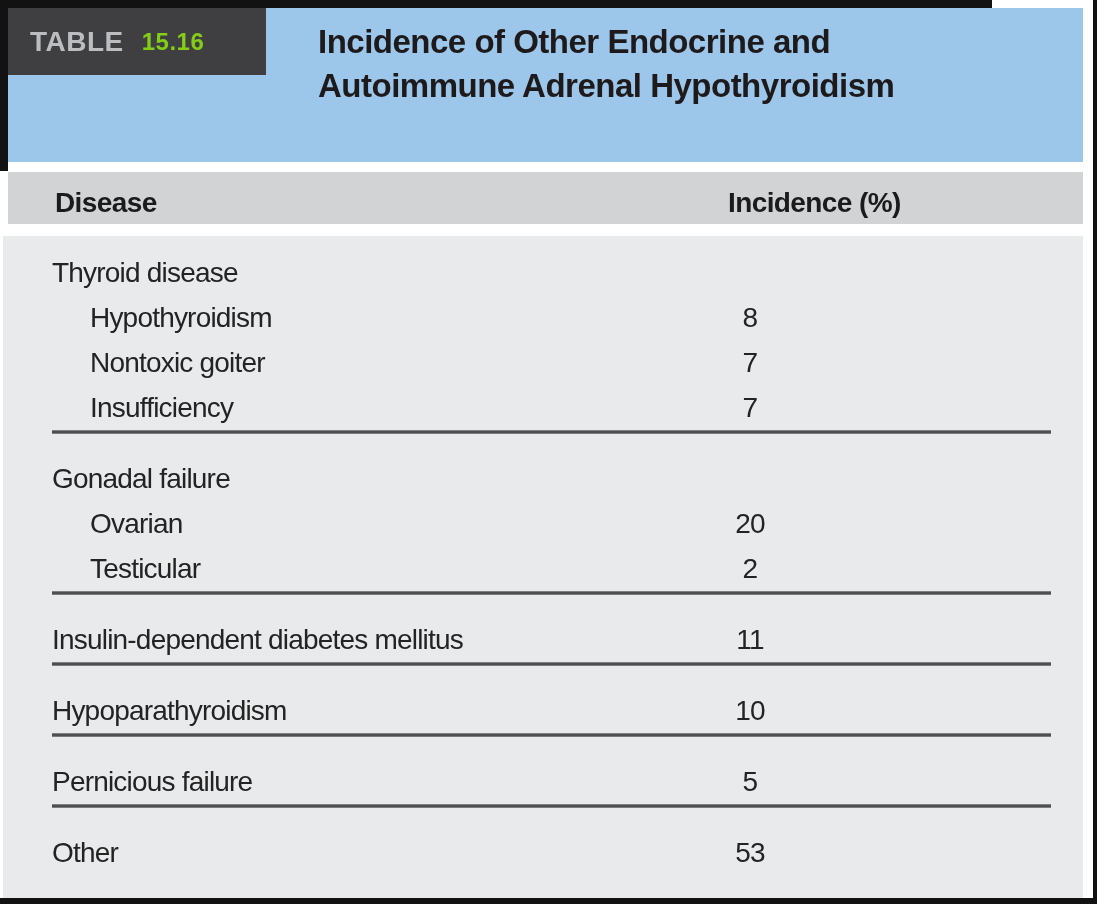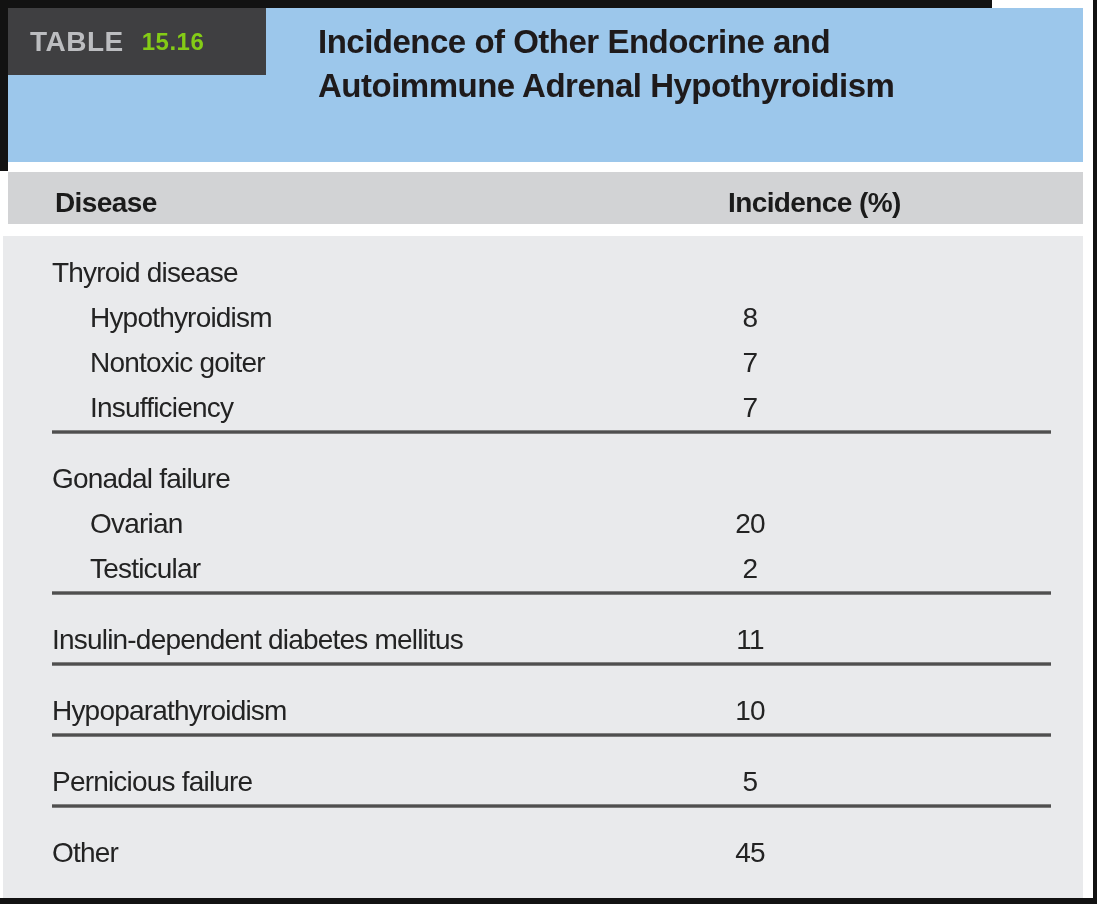--- a/index.html
+++ b/index.html
@@ -135,21 +135,21 @@
 
   <div class="row">
     <span class="label">Pernicious failure</span>
     <span class="value">5</span>
   </div>
 
   <div class="divider"></div>
 
   <div class="row">
     <span class="label">Other</span>
-    <span class="value">45</span>
+    <span class="value">53</span>
   </div>
 </div>
   </div>
 
   <div class="border-top"></div>
   <div class="border-left"></div>
   <div class="border-right"></div>
   <div class="border-bottom"></div>
 </div>
 

